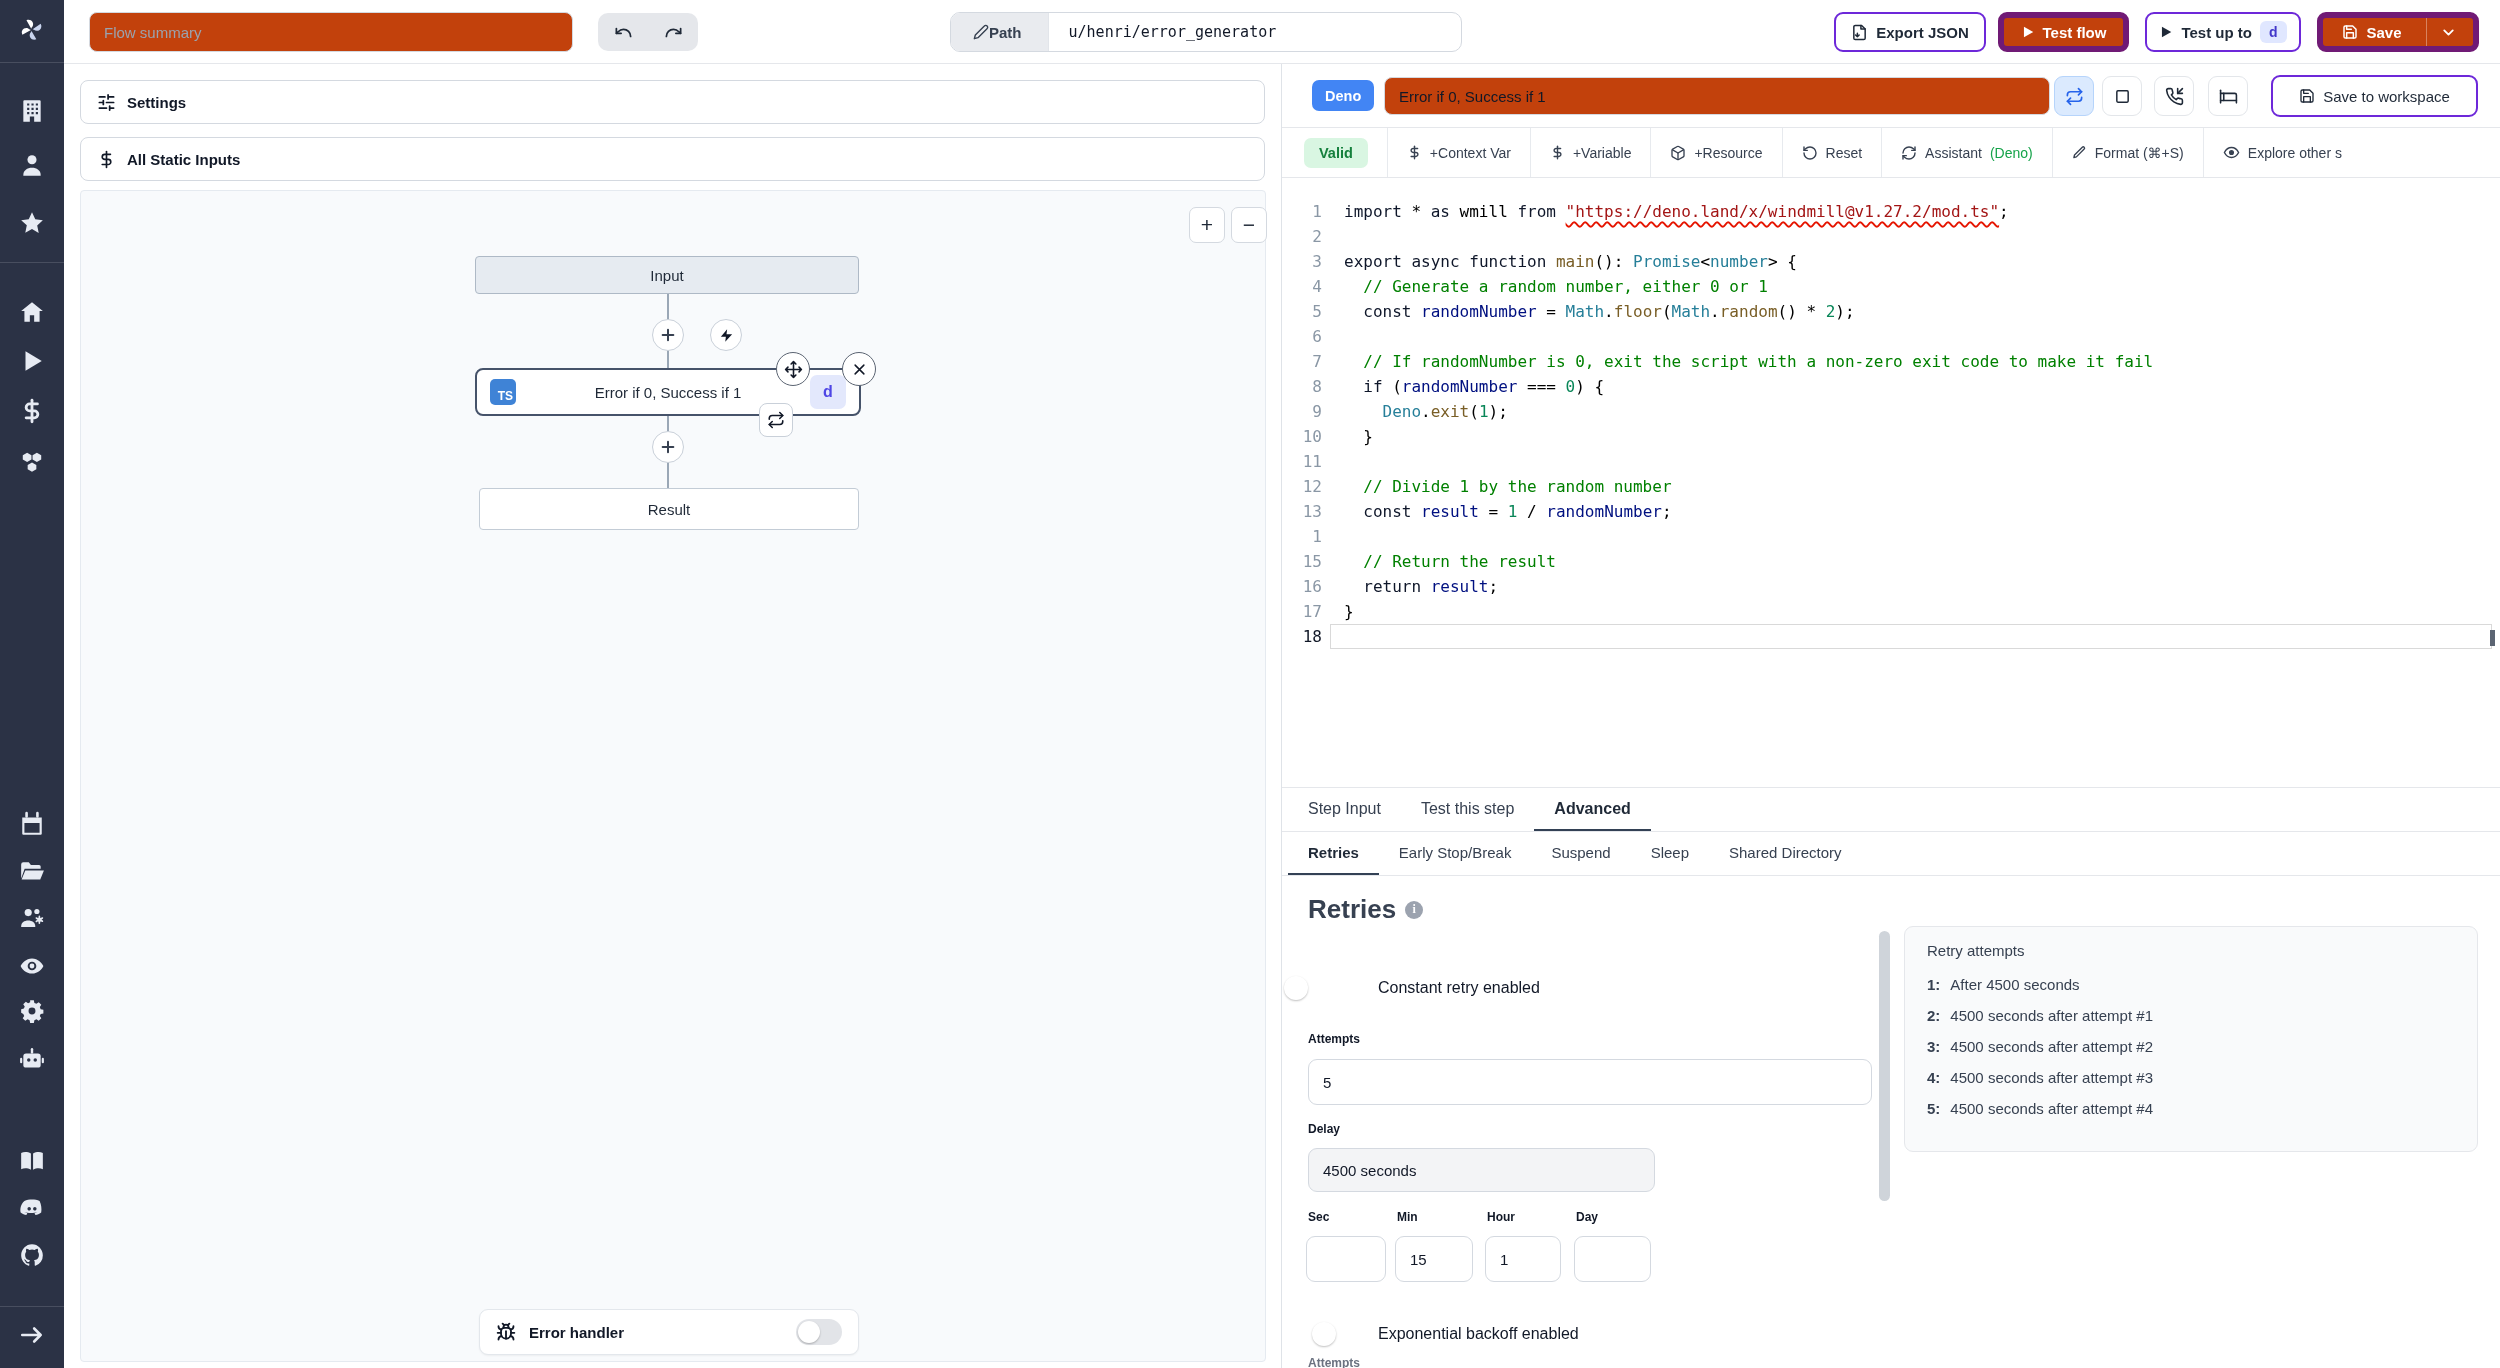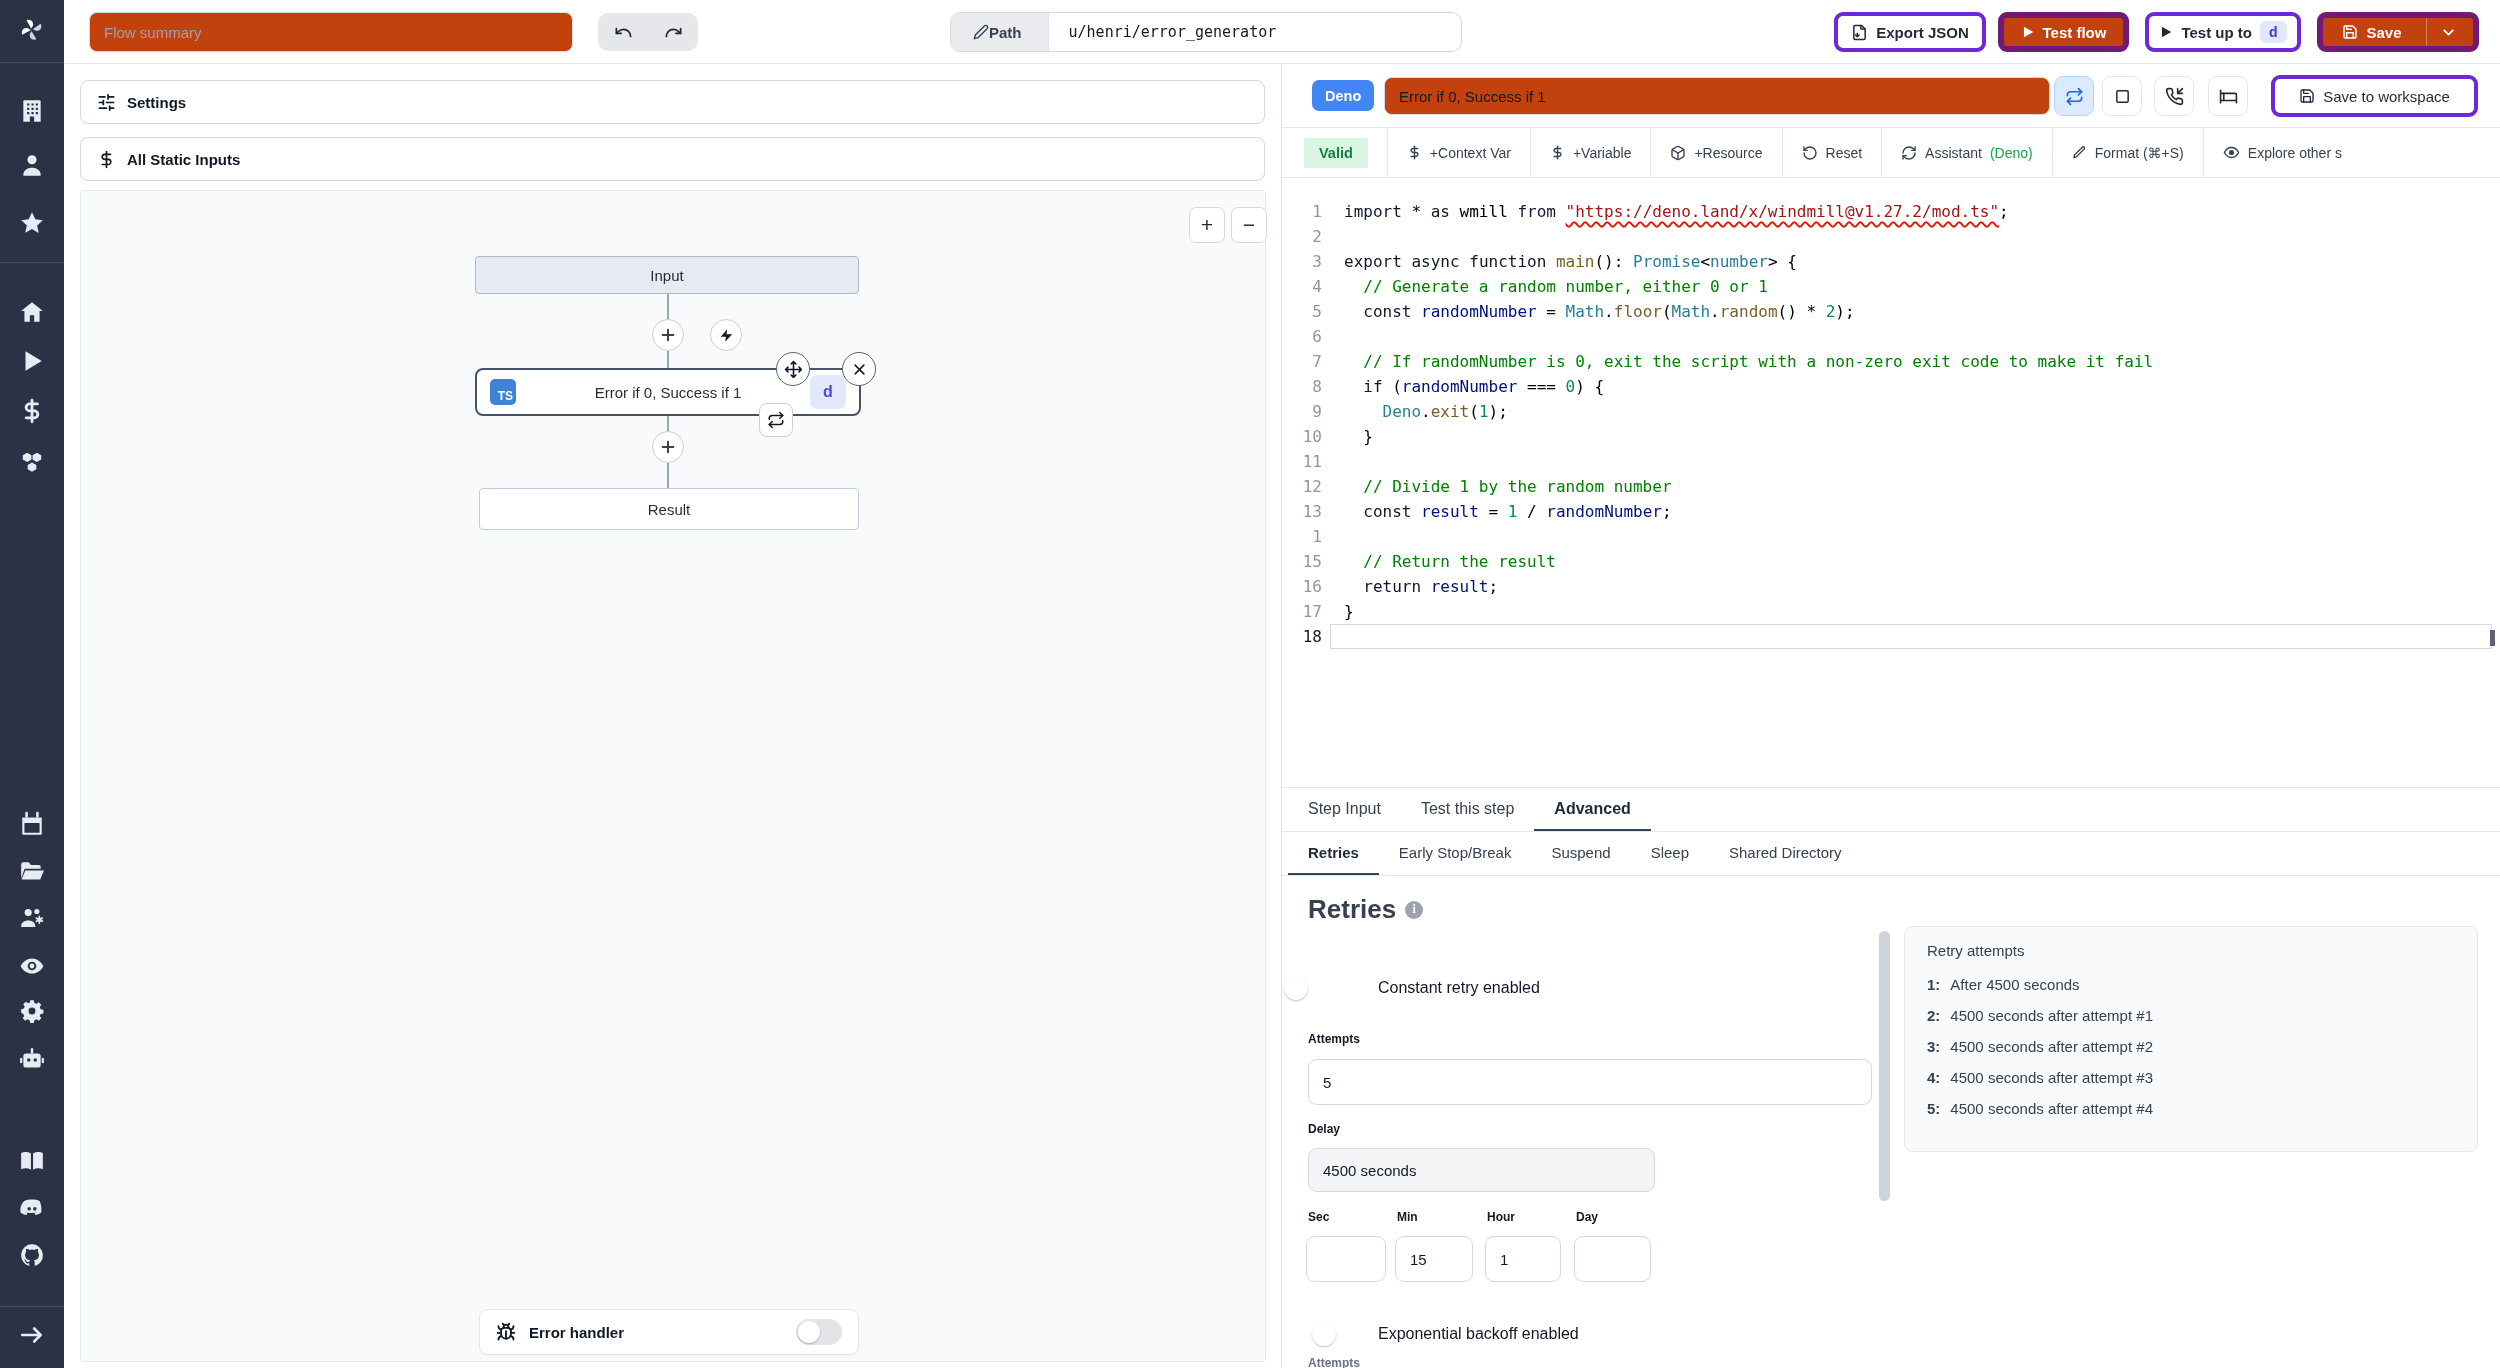--- a/index.html
+++ b/index.html
@@ -16,21 +16,21 @@
   
   .topbar { position:absolute; left:64px; top:0; right:0; height:64px; background:#fff; border-bottom:1px solid #e5e7eb; z-index:20; }
   .input-box { border:1px solid #d4d9e0; border-radius:8px; background:#c2410c; font-size:15px; color:#111827; padding:0 14px; outline:none; font-family:"Liberation Sans",sans-serif; }
   .input-box::placeholder { color:#9aa3af; }
   .undo-group { position:absolute; left:534px; top:13px; width:100px; height:38px; background:#e5e7eb; border-radius:10px; display:flex; align-items:center; justify-content:space-around; }
   .icon-btn-plain { display:flex; align-items:center; justify-content:center; width:40px; height:32px; color:#1f2937; }
   .path-chip { position:absolute; left:886px; top:12px; width:512px; height:40px; border:1px solid #d4d9e0; border-radius:10px; background:#fff; display:flex; overflow:hidden; align-items:stretch; }
   .path-chip .seg-gray { background:#e9ebef; display:flex; align-items:center; padding:0 26px 0 22px; color:#374151; font-weight:700; font-size:15px; border-right:1px solid #e2e5ea; }
   .path-chip .seg-val { display:flex; align-items:center; padding:0 20px; font-family:"DejaVu Sans Mono", monospace; font-size:15px; color:#111827; }
   .top-btn { position:absolute; top:12px; height:40px; border-radius:9px; display:flex; align-items:center; justify-content:center; gap:8px; font-size:15px; font-weight:600; cursor:pointer; }
-  .btn-white { background:#fff; border:4px solid #6d28d9; color:#1f2937; }
+  .btn-white { background:#fff; border:2px solid #6d28d9; color:#1f2937; }
   .btn-blue { background:#c2410c; border:6px solid #701a75; color:#fff; }
   .mini-badge { background:#e0e7ff; color:#4338ca; font-weight:700; border-radius:6px; padding:3px 9px; font-size:14px; }
   .save-split { display:flex; align-items:stretch; padding:0; }
   .save-main { display:flex; align-items:center; gap:8px; padding:0 16px; }
   .save-chev { display:flex; align-items:center; justify-content:center; width:44px; border-left:1px solid rgba(255,255,255,.35); }
 
   
   .flow-panel { position:absolute; left:64px; top:64px; width:1218px; bottom:0; background:#fff; border-right:1px solid #dfe3e8; }
   .bar-row { position:absolute; left:16px; width:1185px; height:44px; border:1px solid #d4d9e0; border-radius:8px; background:#fff; display:flex; align-items:center; gap:11px; padding:0 16px; font-size:15px; font-weight:700; color:#111827; cursor:pointer; }
   .canvas { position:absolute; left:16px; top:126px; width:1186px; height:1172px; background:#f8fafc; border:1px solid #e5eaf0; border-radius:4px; }
@@ -52,21 +52,21 @@
 
   
   .right-panel { position:absolute; left:1282px; top:64px; right:0; bottom:0; background:#fff; }
   .rp-header { position:absolute; left:0; top:0; right:0; height:64px; border-bottom:1px solid #e5e7eb; }
   .deno-badge { position:absolute; left:30px; top:16px; height:31px; padding:0 13px; background:#4285f4; border-radius:7px; color:#fff; font-weight:700; font-size:14.5px; display:flex; align-items:center; }
   .rp-iconbtn { position:absolute; top:12px; width:40px; height:40px; border:1px solid #e3e6ea; border-radius:9px; background:#fff; display:flex; align-items:center; justify-content:center; color:#1f2937; cursor:pointer; }
   .rp-iconbtn.active { background:#dbeafe; border-color:#b6d4fb; color:#2563eb; }
   .toolbar { position:absolute; left:0; top:64px; right:0; height:50px; border-bottom:1px solid #e5e7eb; display:flex; align-items:stretch; overflow:hidden; white-space:nowrap; }
   .tb-item { display:flex; align-items:center; gap:8px; padding:0 19px; font-size:14px; color:#374151; border-left:1px solid #e7eaee; cursor:pointer; flex:none; }
   .tb-first { border-left:none; padding-left:22px; }
-  .valid-pill { background:#d9f6e2; color:#15803d; font-weight:700; font-size:14.5px; border-radius:2px; padding:7px 15px; }
+  .valid-pill { background:#d9f6e2; color:#15803d; font-weight:700; font-size:14.5px; border-radius:7px; padding:7px 15px; }
   .green { color:#16a34a; }
 
   
   .editor { position:absolute; left:0; top:114px; right:0; height:610px; border-bottom:1px solid #e5e7eb; background:#fff; overflow:hidden; padding-top:21px; }
   .code-line { position:relative; height:25px; display:flex; font-family:"DejaVu Sans Mono", monospace; font-size:16px; line-height:25px; }
   .code-line .gutter { width:40px; text-align:right; color:#8a97a5; flex:none; }
   .code-line .code-text { padding-left:22px; white-space:pre; }
   .code-line.current .gutter { color:#111827; }
   .code-line.current::after { content:""; position:absolute; left:48px; right:8px; top:0; bottom:0; border:1.5px solid #d9d9d9; }
   .tk-k{color:#0f172a} .tk-p{color:#000} .tk-c{color:#008000} .tk-t{color:#267f99}

